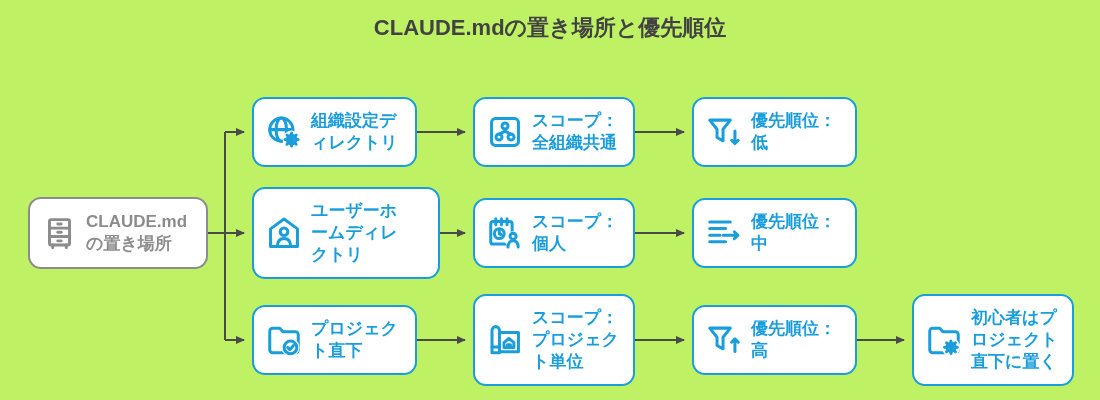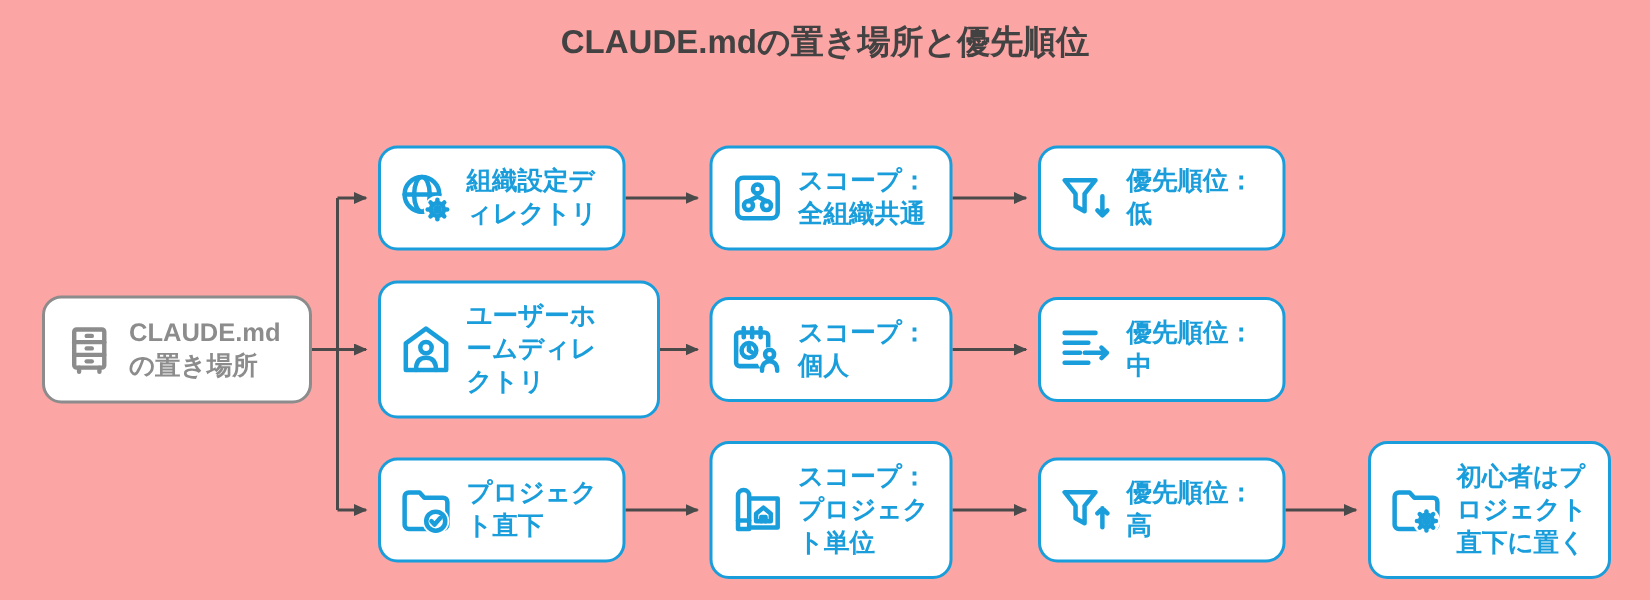--- a/index.html
+++ b/index.html
@@ -1,16 +1,16 @@
 <!DOCTYPE html>
 <html><head>
 <meta charset="utf-8">
 <style>
   html,body { margin:0; padding:0; background:#ffffff; font-family:"Liberation Sans","DejaVu Sans",sans-serif; }
-  .canvas { position:relative; width:1100px; height:400px; background:#fca5a5; overflow:hidden; }
+  .canvas { position:relative; width:1100px; height:400px; background:#bef264; overflow:hidden; }
   .title { position:absolute; top:13px; left:0; width:100%; text-align:center;
            font-size:22px; font-weight:bold; color:#424242; }
   .edges { position:absolute; left:0; top:0; }
   .node { position:absolute; box-sizing:border-box; border:2.5px solid; border-radius:13px;
           display:flex; align-items:center; gap:8px; padding:6px 8px 6px 11px; background:#ffffff; }
   .node.blue { border-color:#1a9edb; color:#1a9edb; }
   .node.gray { border-color:#8c8c8c; color:#8c8c8c; }
   .node .label { font-weight:bold; font-size:17px; line-height:1.28; white-space:pre-line; }
   .node .icon { flex:0 0 auto; display:flex; }
   .node svg { stroke:currentColor; fill:none; stroke-width:1.9; stroke-linecap:round; stroke-linejoin:round; }

